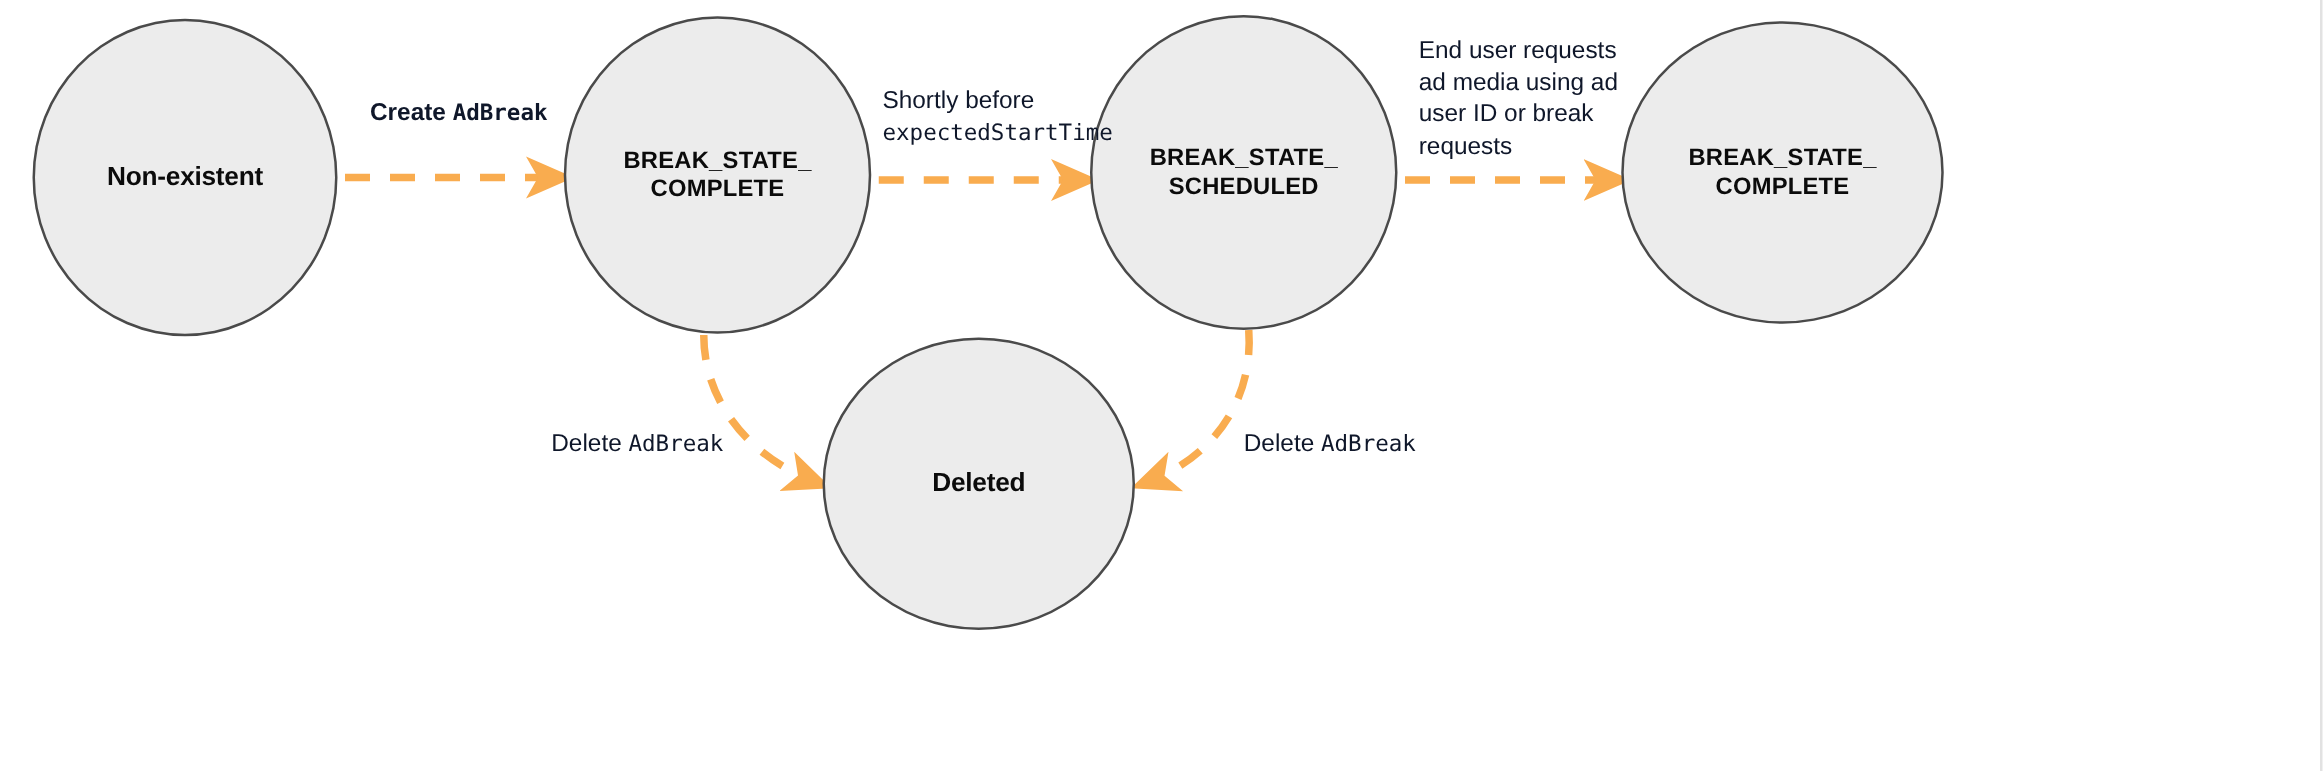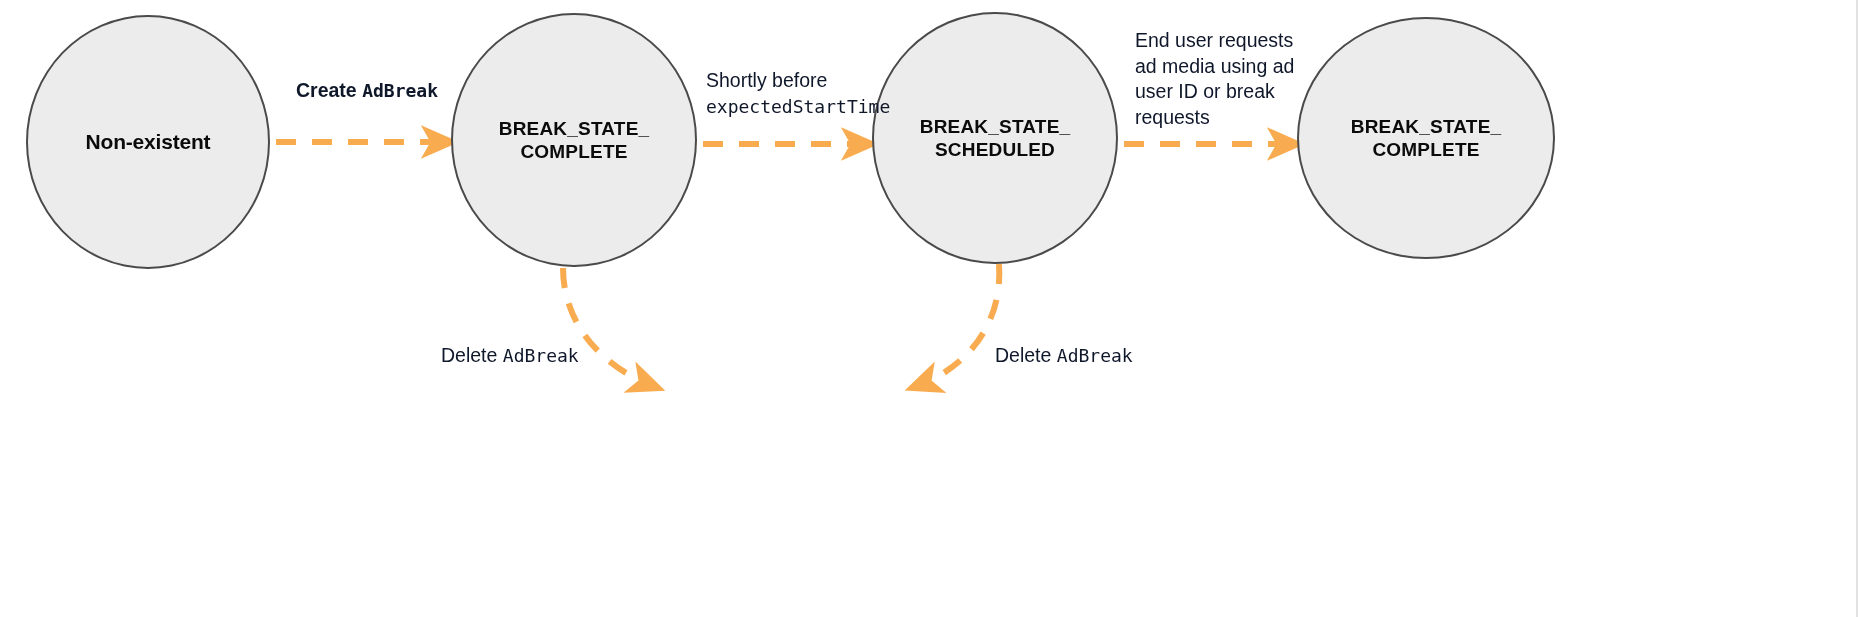--- a/index.html
+++ b/index.html
@@ -118,20 +118,23 @@
     </div>
   </div>
 
   <div class="node" style="left:1297px; top:17px; width:258px; height:242px;">
     <div>
       <div class="node-label label-mono">BREAK_STATE_</div>
       <div class="node-label label-mono">COMPLETE</div>
     </div>
   </div>
 
+  <div class="node" style="left:658px; top:270px; width:250px; height:234px;">
+    <div class="node-label label-sans">Deleted</div>
+  </div>
 
   <div class="edge-label" style="left:296px; top:78px;font-weight:bold;"><span class="sans">Create </span><span class="mono">AdBreak</span></div>
 
   <div class="edge-label" style="left:706px; top:68px;"><span class="sans">Shortly before</span><br><span class="mono">expectedStartTime</span></div>
 
   <div class="edge-label" style="left:1135px; top:28px;"><span class="sans">End user requests</span><br><span class="sans">ad media using ad</span><br><span class="sans">user ID or break</span><br><span class="sans">requests</span></div>
 
   <div class="edge-label" style="left:441px; top:343px;"><span class="sans">Delete </span><span class="mono">AdBreak</span></div>
 
   <div class="edge-label" style="left:995px; top:343px;"><span class="sans">Delete </span><span class="mono">AdBreak</span></div>

